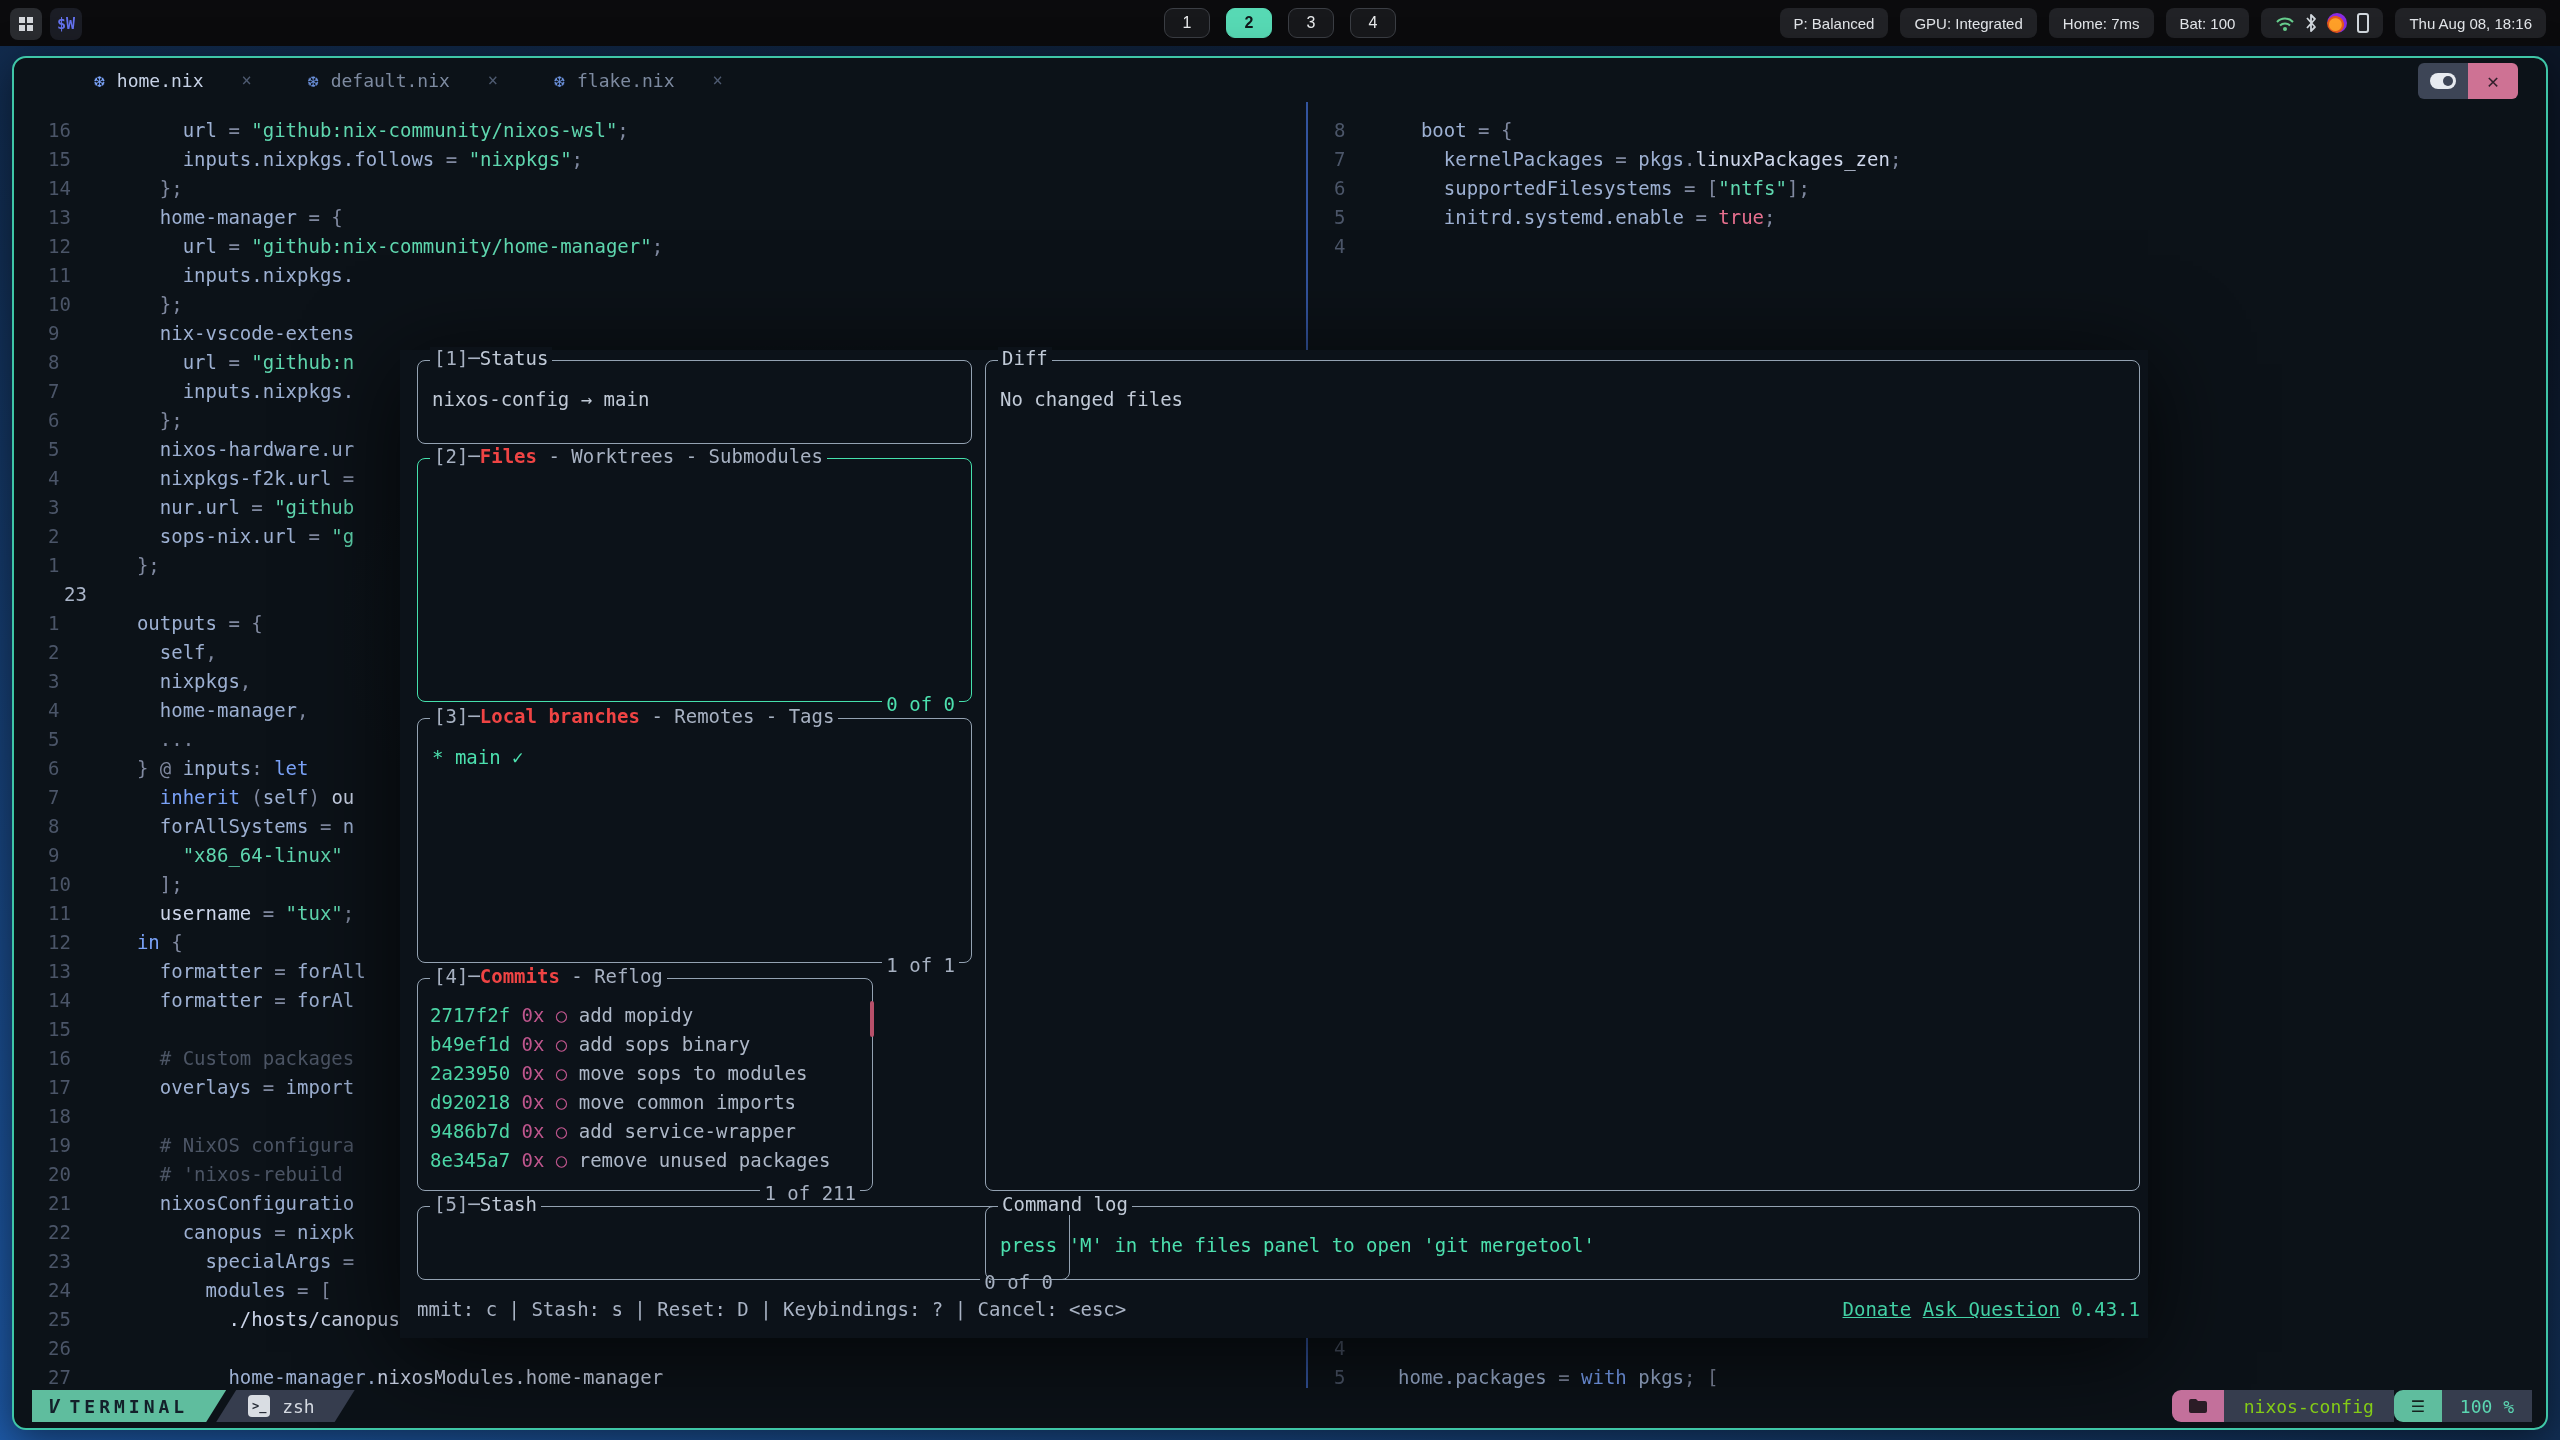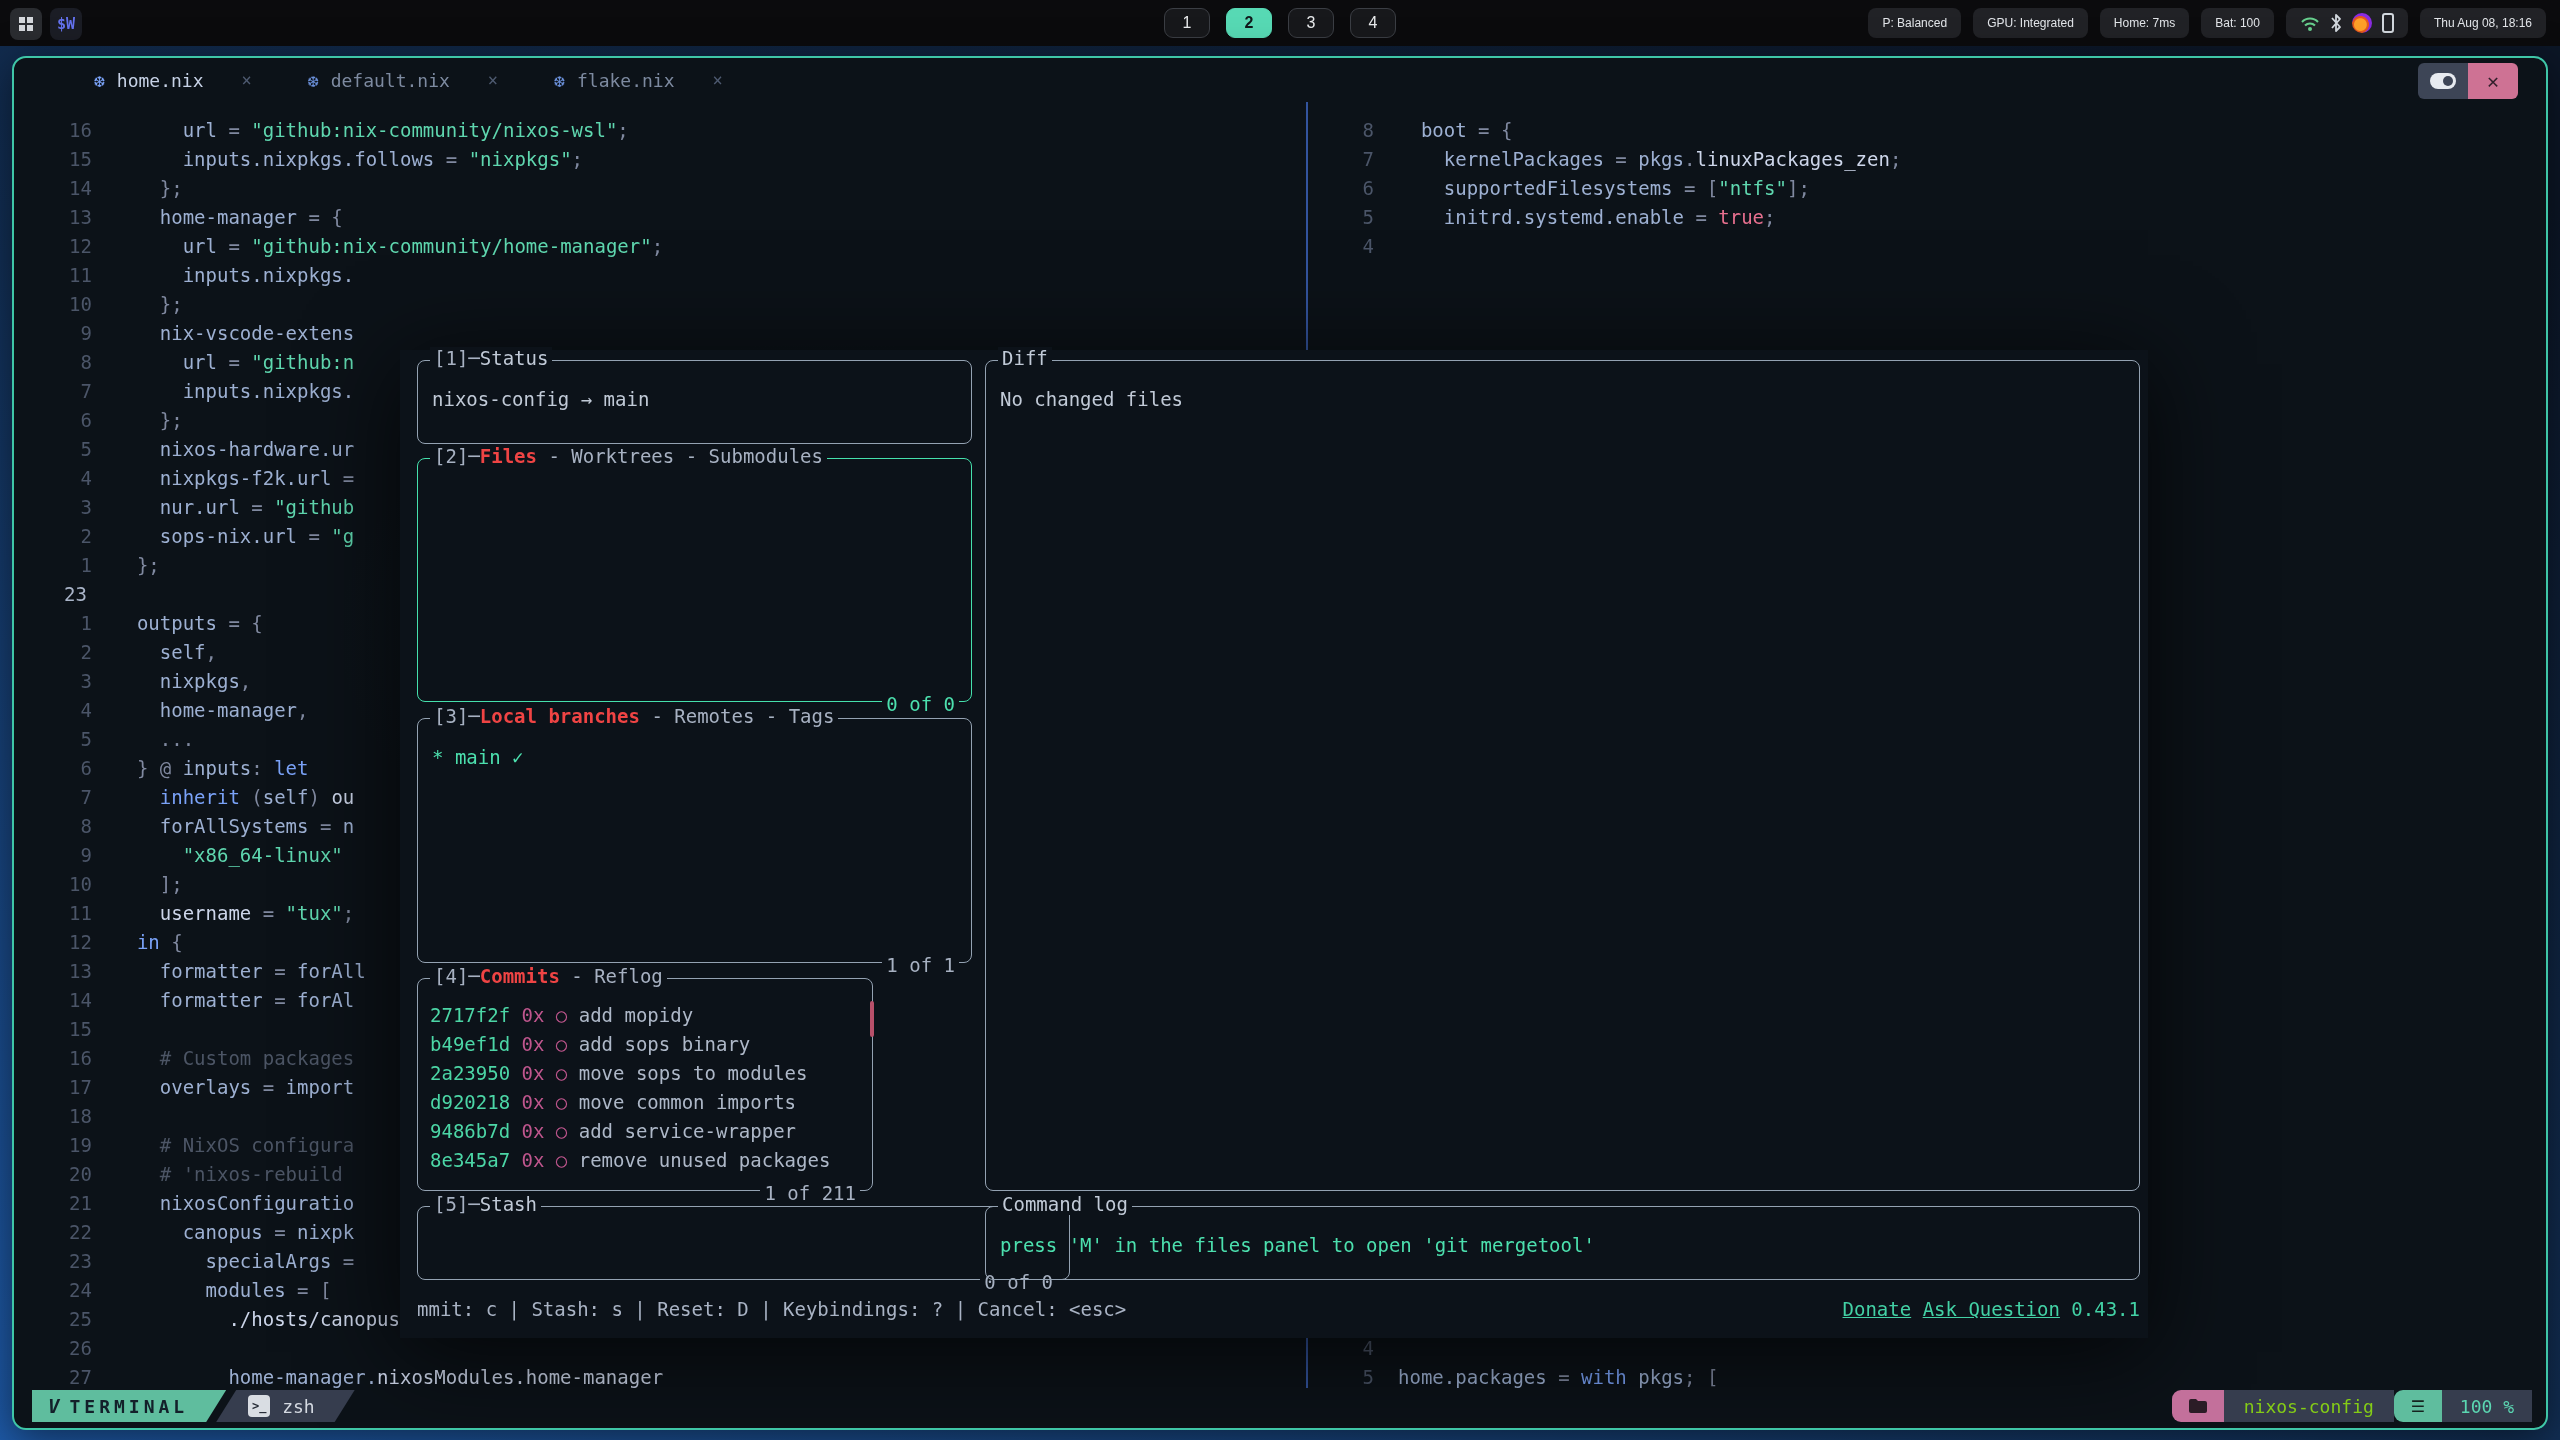--- a/index.html
+++ b/index.html
@@ -14,21 +14,21 @@
   .tb-left { position:absolute; left:10px; top:8px; display:flex; gap:8px; }
   .tb-btn { width:32px; height:32px; border-radius:8px; background:#2a2c30; display:flex; align-items:center; justify-content:center; }
   .tb-ws-tag { background:#1b1d25; color:#6472ee; font-weight:bold; font-size:15px; font-family:"DejaVu Sans Mono",monospace; }
   .ws-wrap { position:absolute; left:0; top:8px; width:2560px; display:flex; justify-content:center; gap:16px; }
   .ws { min-width:46px; height:30px; border:1px solid #3b3e44; border-radius:9px; background:#17181b;
         color:#e8eaec; font-family:"Liberation Sans",sans-serif; font-size:16px;
         display:flex; align-items:center; justify-content:center; }
   .ws.active { background:#57d9b4; border-color:#57d9b4; color:#10181a; font-weight:bold; }
   .tb-right { position:absolute; right:14px; top:8px; display:flex; gap:12px; align-items:center; }
   .pill { height:30px; border-radius:8px; background:#212226; color:#e2e5e9;
-          font-family:"Liberation Sans",sans-serif; font-size:12px;
+          font-family:"Liberation Sans",sans-serif; font-size:15px;
           display:flex; align-items:center; padding:0 14px; gap:10px; }
   .media-ic { width:20px; height:20px; border-radius:50%;
       background:radial-gradient(circle at 42% 58%, #ffa028 0 36%, #e4571f 42% 50%, #8a2be2 54% 100%); }
   .phone-ic { width:12px; height:20px; border:2px solid #d2d8de; border-radius:3px; }
   
   .window { position:absolute; left:12px; top:56px; width:2536px; height:1374px;
     border:2px solid #3fc6a7; border-radius:14px;
     background:
       radial-gradient(700px 420px at 32% 42%, rgba(45,80,90,.16), transparent 70%),
       radial-gradient(900px 520px at 58% 62%, rgba(35,65,95,.14), transparent 70%),
@@ -49,21 +49,21 @@
   .wc-close { width:50px; height:36px; background:#ce7294; border-radius:0 6px 6px 0; display:flex; align-items:center; justify-content:center;
               color:#321f2b; font-size:20px; font-weight:bold; }
   
   .editor { position:absolute; left:0; top:44px; width:100%; bottom:40px; }
   .pane-sep { position:absolute; left:1292px; top:0; bottom:0; width:2px; background:#33549e; }
   .pane { position:absolute; top:0; bottom:0; overflow:hidden; }
   #pane-left { left:0; width:1292px; padding:14px 0 0 34px; }
   #pane-right-top { left:1296px; right:0; padding:14px 0 0 24px; }
   #pane-right-bottom { left:1296px; right:0; top:1174px; bottom:auto; padding:0 0 0 24px; }
   .cl { display:flex; line-height:29px; font-size:19px; white-space:pre; }
-  .ln { width:44px; text-align:right; color:#4b5568; flex:none; }
+  .ln { width:44px; text-align:left; color:#4b5568; flex:none; }
   .ln.lncur { text-align:left; padding-left:16px; color:#a9b4c8; }
   .code { margin-left:22px; white-space:pre; }
   #pane-right-top .ln, #pane-right-bottom .ln { width:40px; }
   #pane-right-top .code, #pane-right-bottom .code { margin-left:24px; }
   .sp { display:inline-block; width:2ch; }
   .ig { display:inline-block; width:2ch; border-left:1px solid #1d2737; }
   .id { color:#9db0d2; } .pu { color:#8089a0; } .st { color:#5fd7af; }
   .kw { color:#7aa2f7; } .br { color:#cdd6ea; font-weight:normal; }
   .cm { color:#4c5565; } .pk { color:#e8708f; }
   

